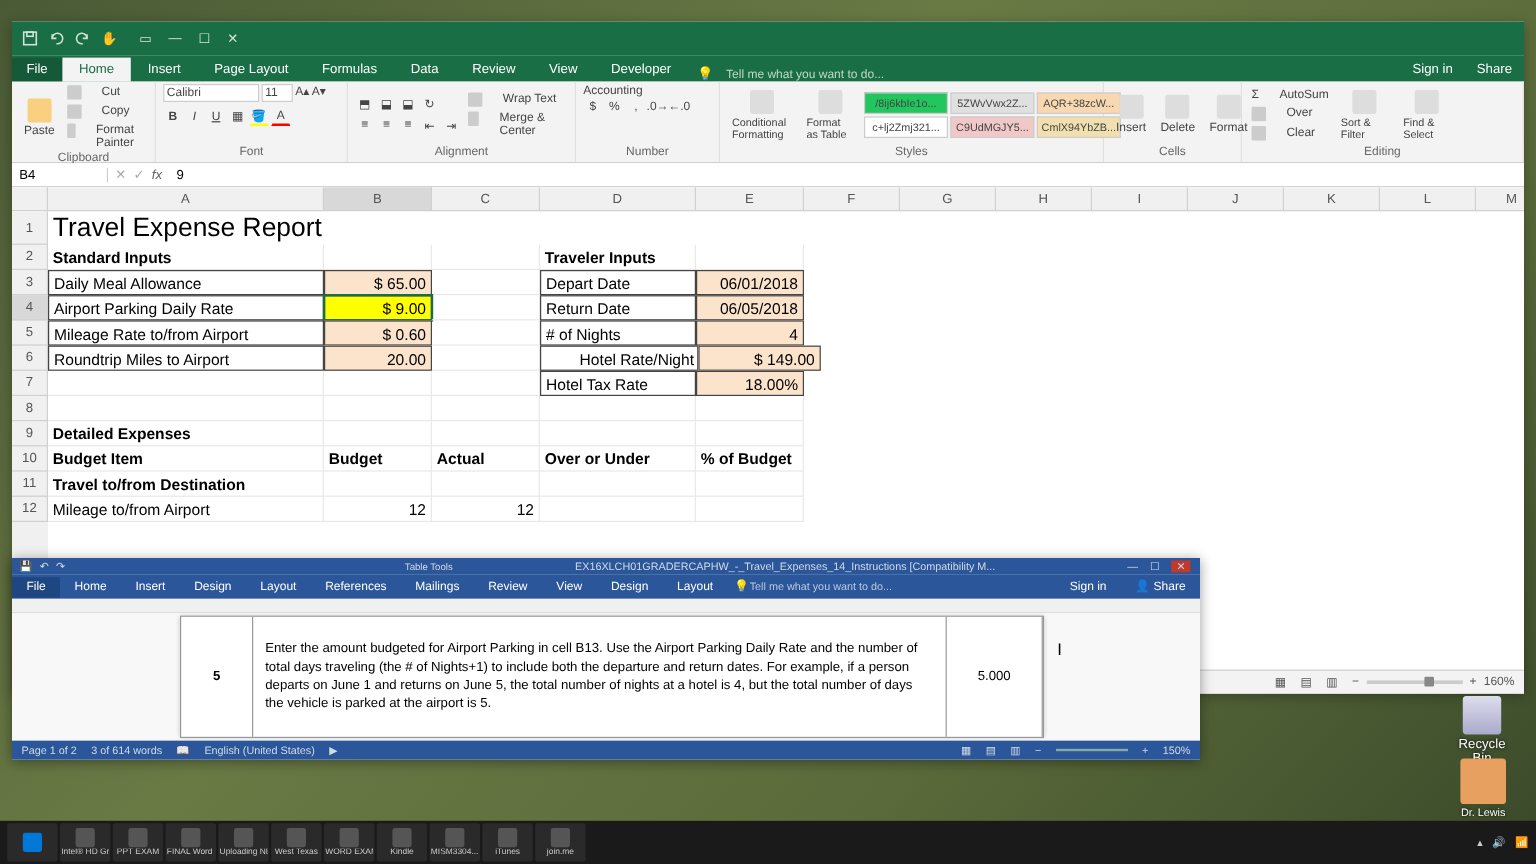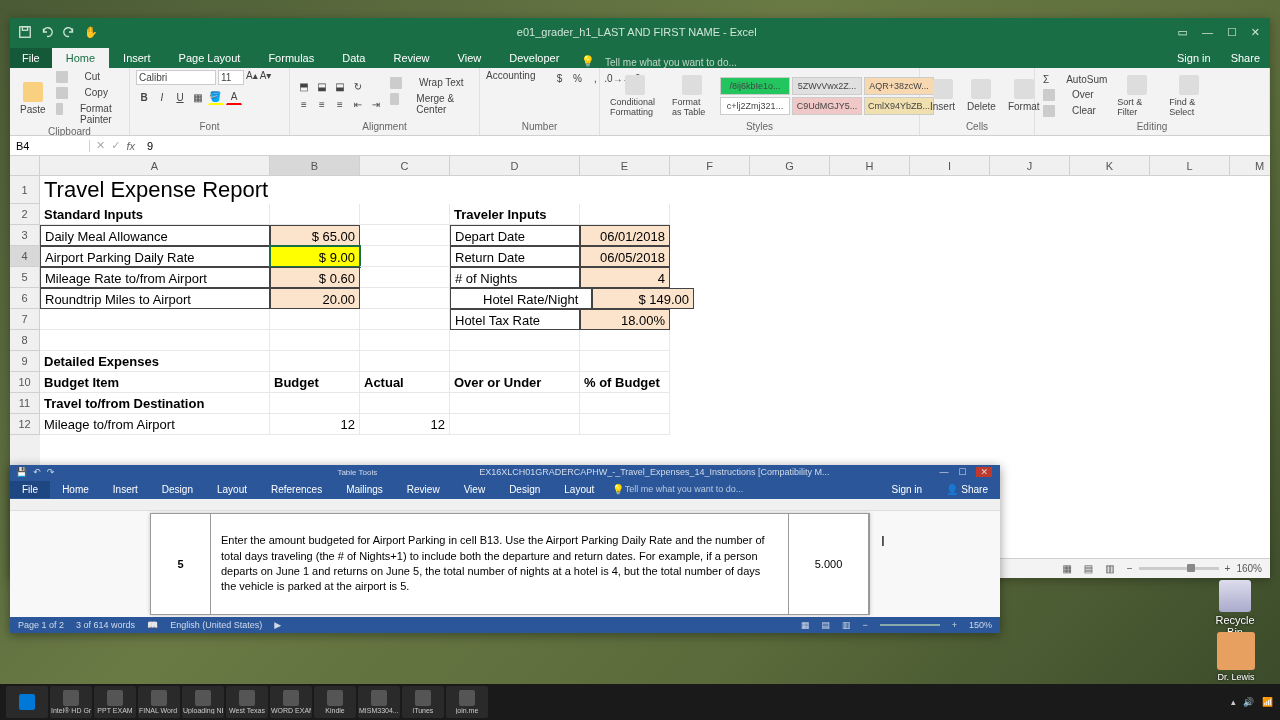--- a/index.html
+++ b/index.html
@@ -134,21 +134,20 @@
           </svg>
         </span>
       <span>
           <svg class="i" viewBox="0 0 16 16">
             <path d="M12 8 A5 5 0 1 0 8 13"></path>
             <path d="M12 4 L12 8 L8 8"></path>
           </svg>
         </span>
       <span>✋</span>
     </div>
-    <div class="title-text">e01_grader_h1_LAST AND FIRST NAME - Excel</div>
     <div class="win-controls">
       <span>▭</span>
       <span>—</span>
       <span>☐</span>
       <span>✕</span>
     </div>
   </div>
   <div class="ribbon-tabs">
     <div class="file-tab">File</div>
     <div class="tab active">Home</div>
@@ -243,21 +242,21 @@
           <div class="smallbtn">
               <span class="ic"></span>
               <span>Merge &amp; Center</span>
             </div>
         </div>
       </div>
       <div class="label">Alignment</div>
     </div>
 
     <div class="rgroup" style="width:120px;">
-      <div class="body" style="flex-direction:row;align-items:flex-start;gap:16px;">
+      <div class="body" style="flex-direction:column;align-items:flex-start;gap:0;">
         <span class="sel" style="width:100px;">Accounting</span>
         <div class="btnrow">
           <span>$</span>
           <span>%</span>
           <span>,</span>
           <span>.0→</span>
           <span>←.0</span>
         </div>
       </div>
       <div class="label">Number</div>
@@ -406,21 +405,21 @@
               <div class="cell border-box" style="width: 230px;">Mileage Rate to/from Airport</div>
               <div class="cell border-box peach right" style="width: 90px;">$        0.60</div>
               <div class="cell " style="width: 90px;"></div>
               <div class="cell border-box" style="width: 130px;"># of Nights</div>
               <div class="cell border-box peach right" style="width: 90px;">4</div>
             </div>
             <div class="grid-row">
               <div class="cell border-box" style="width: 230px;">Roundtrip Miles to Airport</div>
               <div class="cell border-box peach right" style="width: 90px;">20.00</div>
               <div class="cell " style="width: 90px;"></div>
-              <div class="cell border-box" style="width: 142px; padding-left: 32px;">Hotel Rate/Night</div>
+              <div class="cell border-box" style="width: 132px; padding-left: 32px;">Hotel Rate/Night</div>
               <div class="cell border-box peach right" style="width: 102px;">$    149.00</div>
             </div>
             <div class="grid-row">
               <div class="cell " style="width: 230px;"></div>
               <div class="cell " style="width: 90px;"></div>
               <div class="cell " style="width: 90px;"></div>
               <div class="cell border-box" style="width: 130px;">Hotel Tax Rate</div>
               <div class="cell border-box peach right" style="width: 90px;">18.00%</div>
             </div>
             <div class="grid-row">

